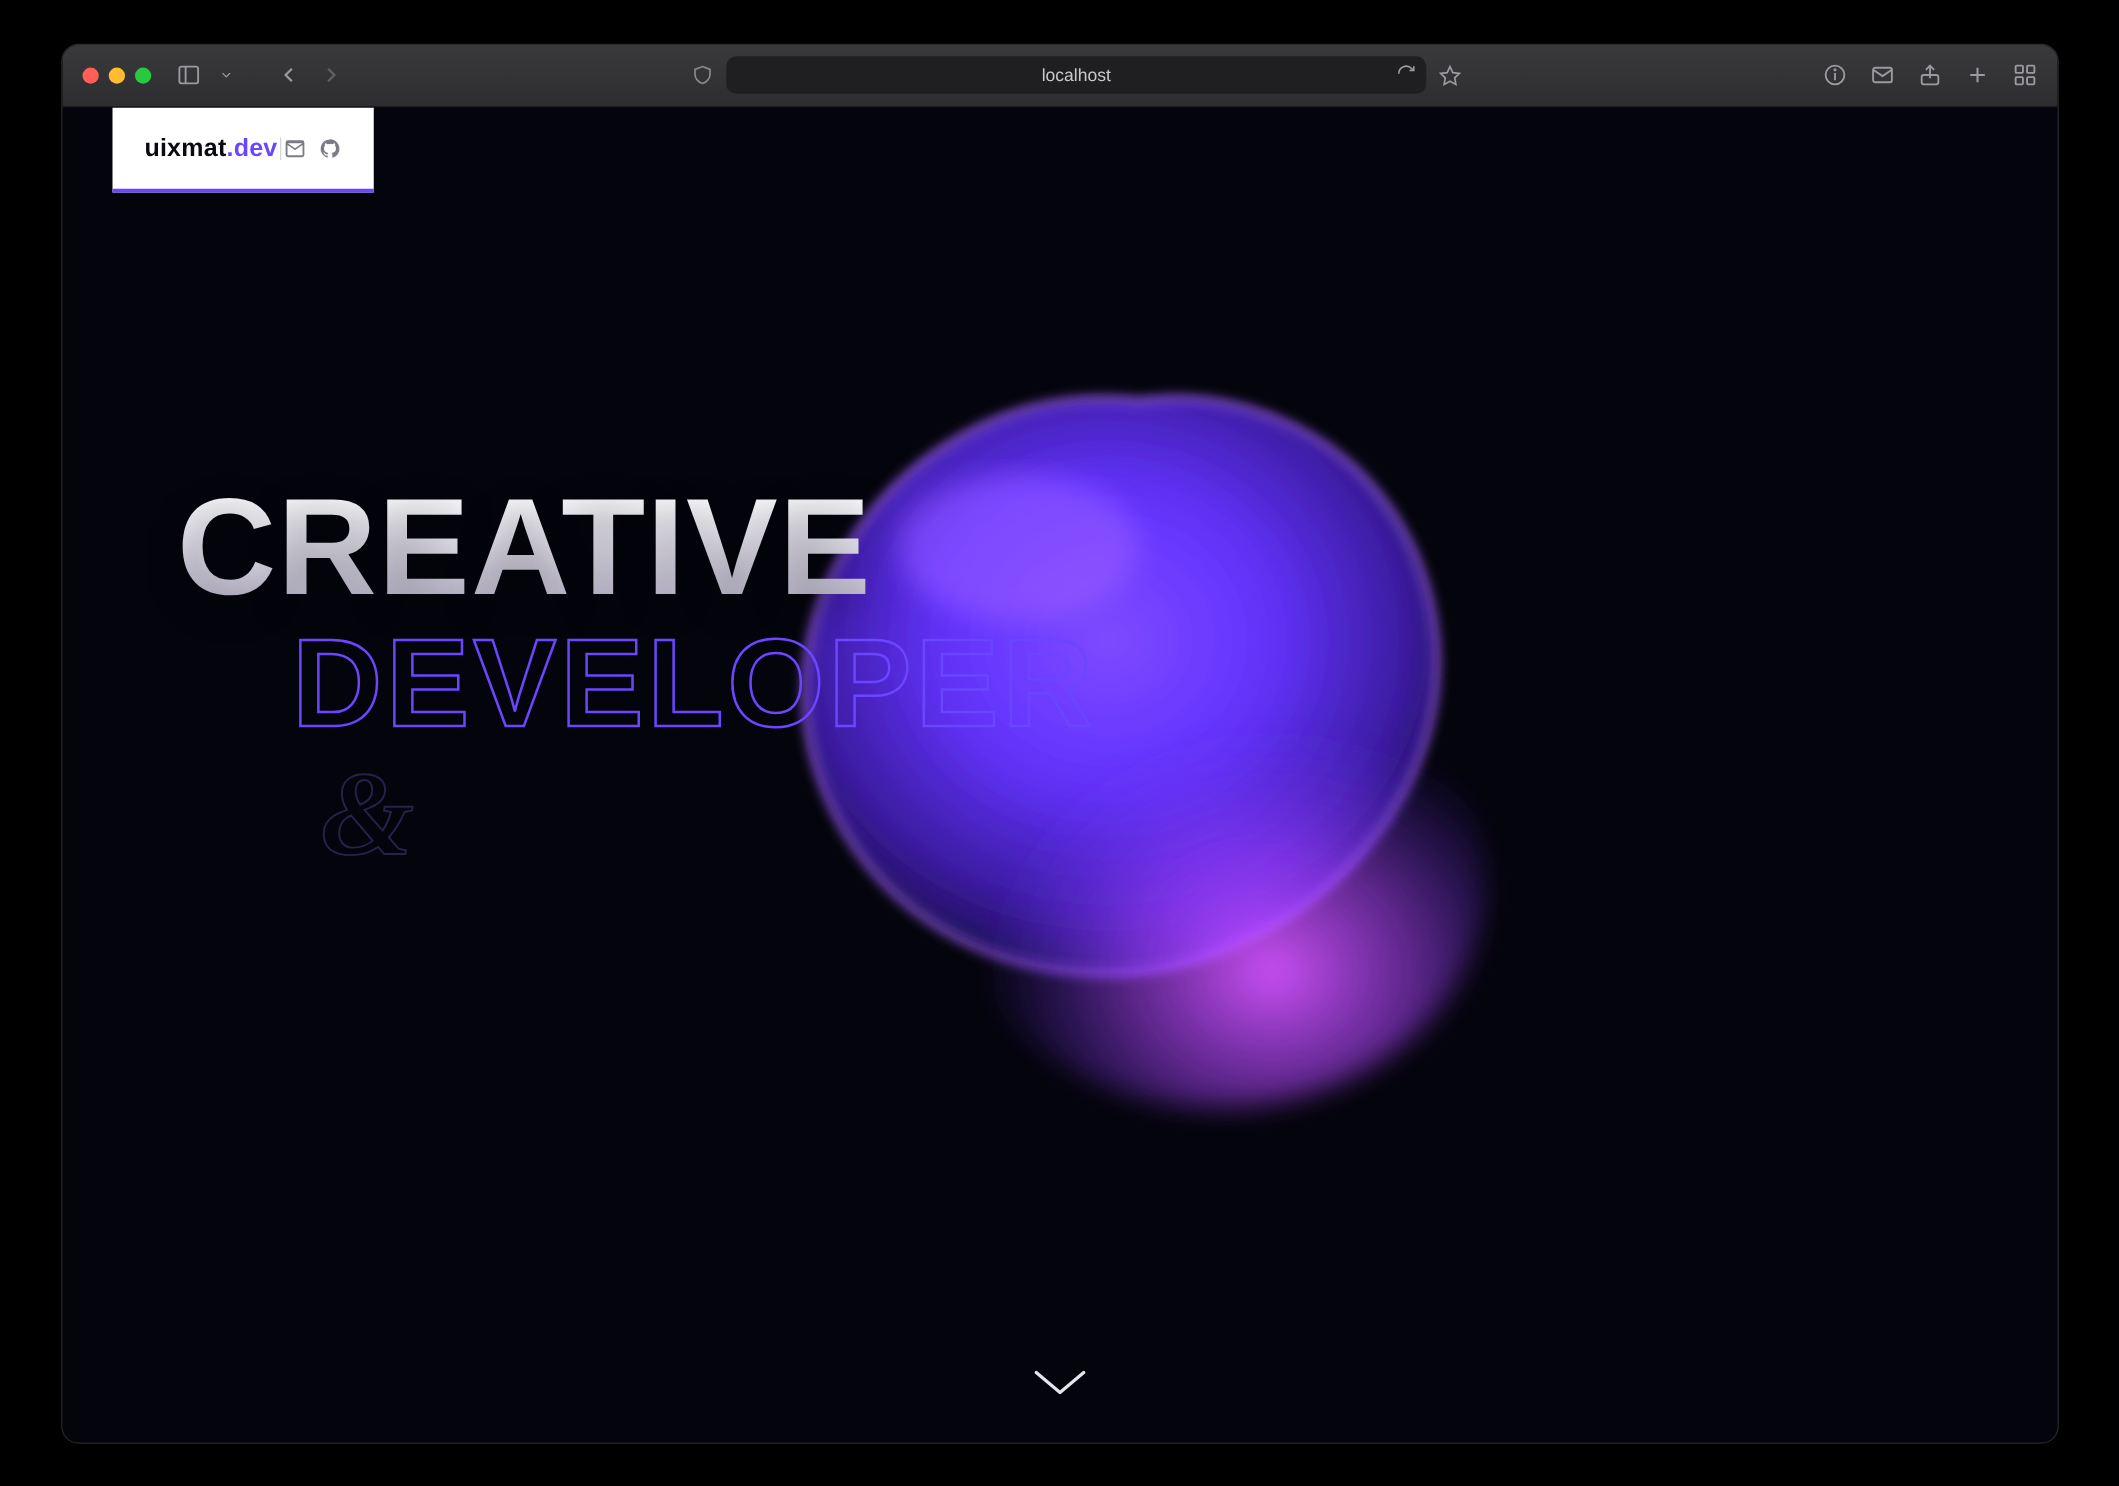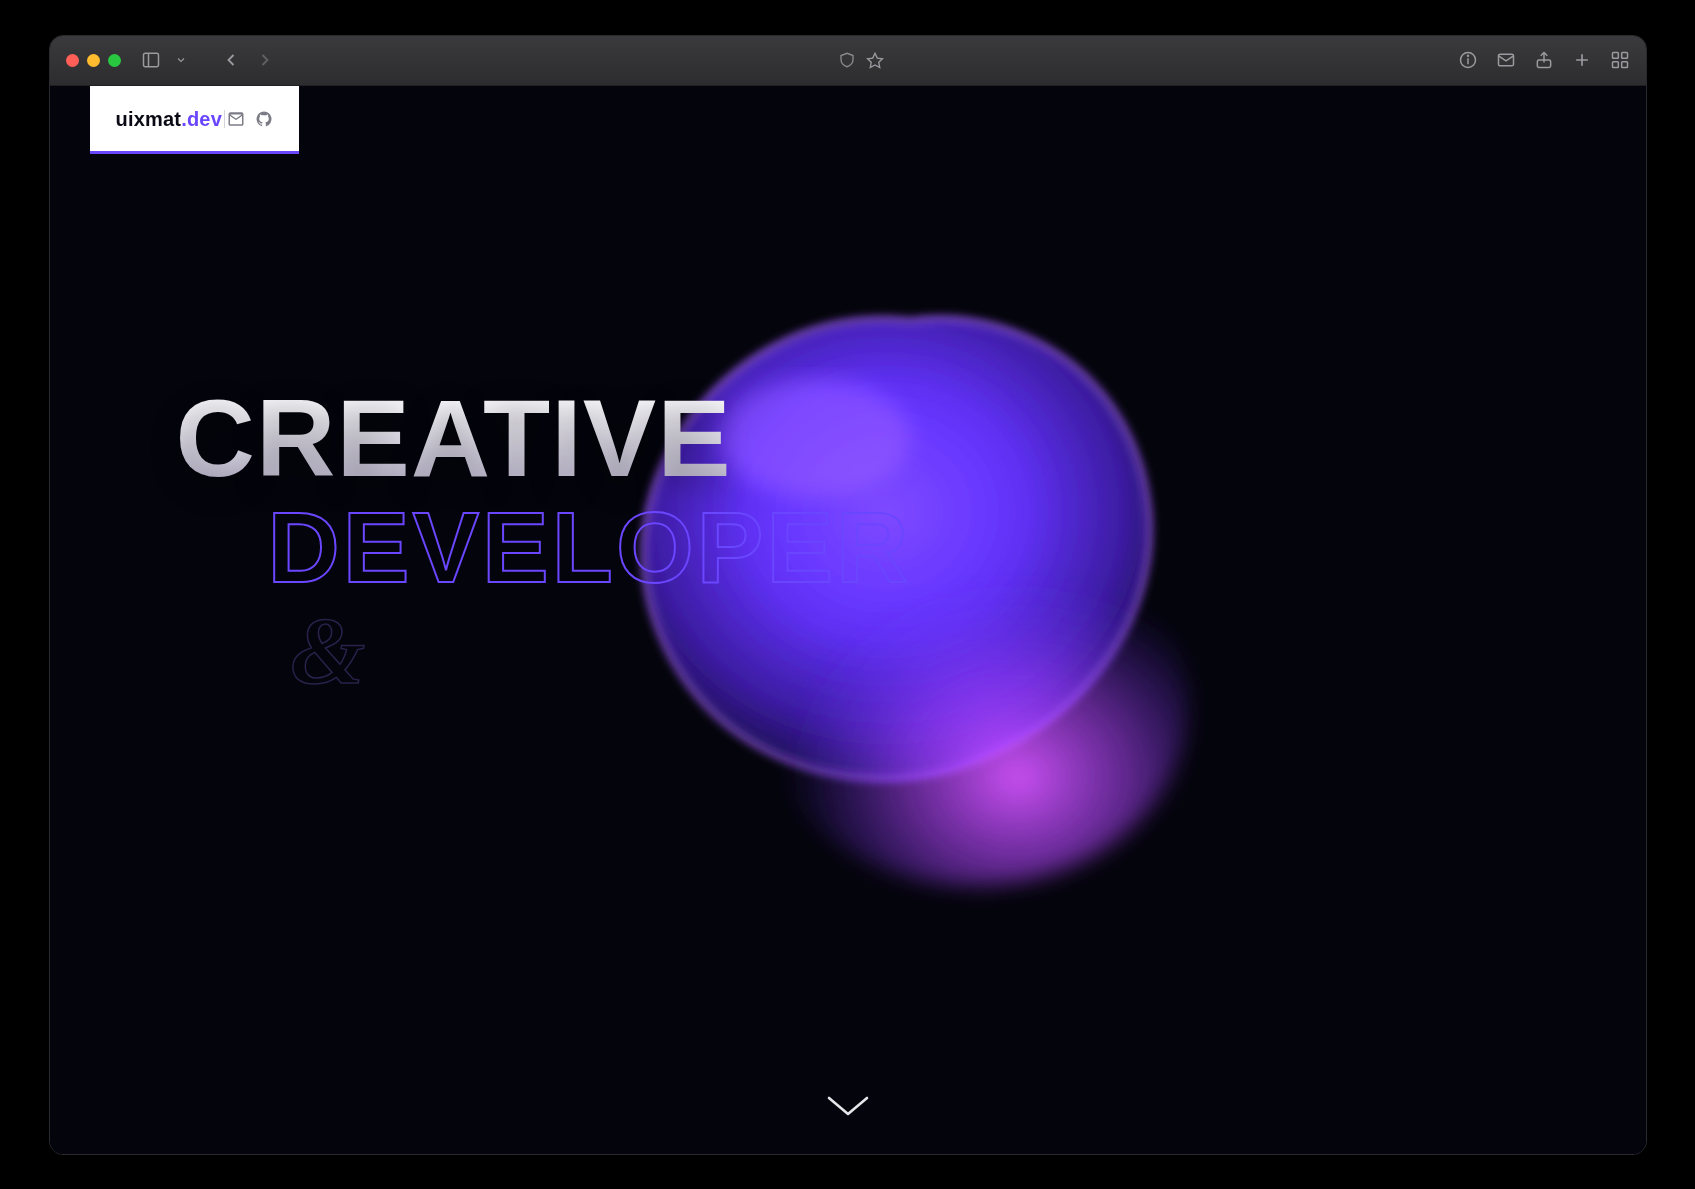--- a/index.html
+++ b/index.html
@@ -104,21 +104,21 @@
       transform: translate(-50%, -50%);
       width: 640px; height: 640px;
       z-index: 5;
       filter: saturate(1.2);
     }
     .blob-wrap svg { width: 100%; height: 100%; }
 
     
     .headline {
       position: absolute;
-      left: 126px; top: 300px;
+      left: 92px; top: 300px;
       z-index: 20;
       font-weight: 900;
       letter-spacing: 1px;
       line-height: .95;
     }
     .l1 {
       font-size: 110px;
       background: linear-gradient(180deg, #ffffff 0%, #eceaf3 40%, #b9b4cc 100%);
       -webkit-background-clip: text; background-clip: text;
       color: transparent;
@@ -203,20 +203,29 @@
           <polyline points="9 6 15 12 9 18"></polyline>
         </svg>
       </div>
     </div>
 
     <div class="toolbar-center">
       <div class="shield">
         <svg viewBox="0 0 24 24" fill="none" stroke="currentColor" stroke-width="1.8">
           <path d="M12 3l8 3v5c0 5-3.5 8.5-8 10-4.5-1.5-8-5-8-10V6l8-3z"></path>
         </svg>
+      </div>
+      <div class="urlbar">
+        <span>localhost</span>
+        <div class="refresh">
+          <svg viewBox="0 0 24 24" fill="none" stroke="currentColor" stroke-width="2">
+            <path d="M3 12a9 9 0 0 1 15.5-6.3L21 8"></path>
+            <path d="M21 3v5h-5"></path>
+          </svg>
+        </div>
       </div>
       <div class="star">
         <svg viewBox="0 0 24 24" fill="none" stroke="currentColor" stroke-width="1.8">
           <polygon points="12 3 15 9.5 22 10.3 17 15 18.3 22 12 18.6 5.7 22 7 15 2 10.3 9 9.5 12 3"></polygon>
         </svg>
       </div>
     </div>
 
     <div class="toolbar-right">
       <div class="tb-icon">

